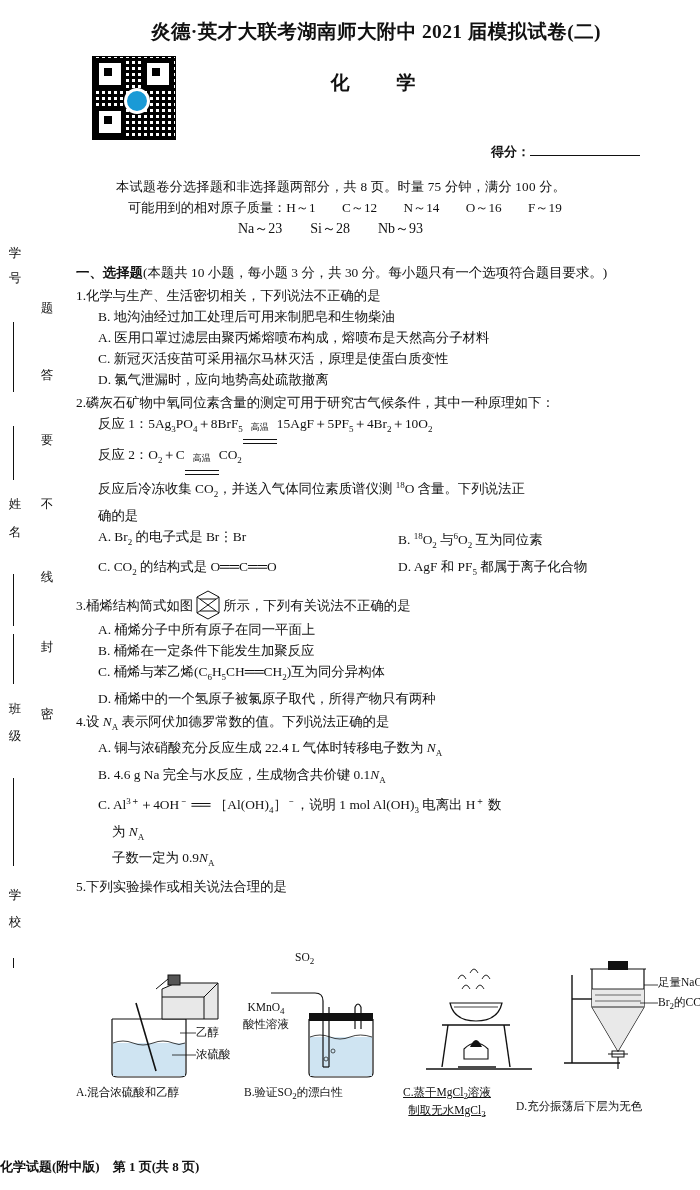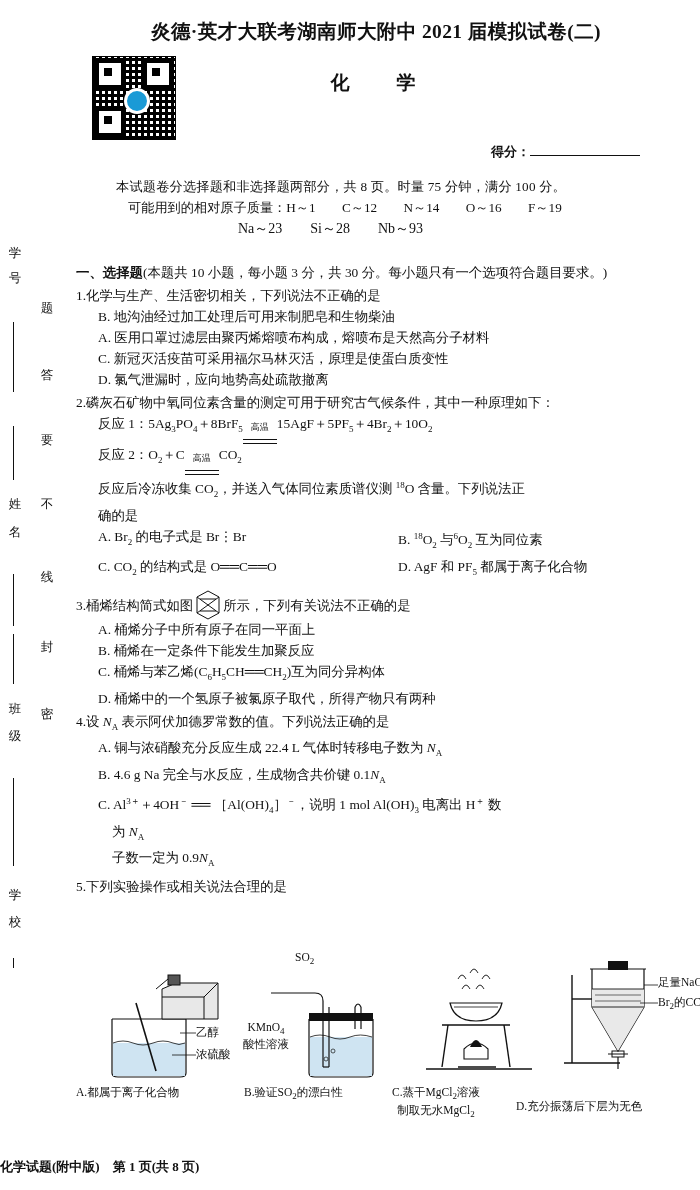--- a/index.html
+++ b/index.html
@@ -262,21 +262,21 @@
         <line x1="78" y1="44" x2="78" y2="104" stroke="#111" stroke-width="1.2"></line>
         <line x1="72" y1="104" x2="78" y2="104" stroke="#111" stroke-width="1.2"></line>
         <line x1="104" y1="44" x2="104" y2="66" stroke="#111" stroke-width="1.2"></line>
         <line x1="110" y1="44" x2="110" y2="66" stroke="#111" stroke-width="1.2"></line>
         <path d="M104 44 q3 -6 6 0" fill="none" stroke="#111" stroke-width="1.2"></path>
 
         <circle cx="75" cy="96" r="2" fill="none" stroke="#111" stroke-width="0.7"></circle>
         <circle cx="82" cy="88" r="2" fill="none" stroke="#111" stroke-width="0.7"></circle>
       </svg>
       <div class="cap" style="left:44px;top:-12px;">SO<sub>2</sub></div>
-      <div class="cap" style="left:-8px;top:38px;text-align:center;line-height:13px;margin-top:20px;">KMnO<sub>4</sub><br>酸性溶液</div>
+      <div class="cap" style="left:-8px;top:38px;text-align:center;line-height:13px;">KMnO<sub>4</sub><br>酸性溶液</div>
     </div>
 
     <div class="fig" style="left:330px;top:0;">
       <svg width="150" height="120" viewBox="0 0 150 120">
 
         <path d="M52 16 q4 -8 8 0 M64 10 q4 -8 8 0 M76 16 q4 -8 8 0" fill="none" stroke="#111" stroke-width="0.9"></path>
         <path d="M56 26 q4 -8 8 0 M70 26 q4 -8 8 0" fill="none" stroke="#111" stroke-width="0.9"></path>
 
         <path d="M44 40 L96 40 Q92 58 70 58 Q48 58 44 40 Z" fill="none" stroke="#111" stroke-width="1.2"></path>
         <path d="M48 44 L92 44" stroke="#111" stroke-width="0.8"></path>
@@ -314,23 +314,23 @@
         <line x1="72" y1="98" x2="72" y2="110" stroke="#111" stroke-width="1.2"></line>
         <line x1="62" y1="95" x2="82" y2="95" stroke="#111" stroke-width="1"></line>
 
         <line x1="98" y1="26" x2="112" y2="26" stroke="#111" stroke-width="0.8"></line>
         <line x1="94" y1="44" x2="112" y2="44" stroke="#111" stroke-width="0.8"></line>
       </svg>
       <div class="cap" style="left:112px;top:16px;">足量NaOH溶液</div>
       <div class="cap" style="left:112px;top:36px;">Br<sub>2</sub>的CCl溶液</div>
     </div>
 
-    <div class="cap" style="left:0px;top:122px;">A.都属于离子化合物</div>
+    <div class="cap" style="left:0px;top:122px;">A.混合浓硫酸和乙醇</div>
     <div class="cap" style="left:168px;top:122px;">B.验证SO<sub>2</sub>的漂白性</div>
-    <div class="cap" style="left:305px;top:122px;text-align:center;line-height:14px;width:110px;">C.蒸干MgCl<sub>2</sub>溶液<br>制取无水MgCl<sub>2</sub></div>
+    <div class="cap" style="left:316px;top:122px;text-align:center;line-height:14px;width:110px;text-decoration:underline;">C.蒸干MgCl<sub>2</sub>溶液<br>制取无水MgCl<sub>2</sub></div>
     <div class="cap" style="left:440px;top:136px;">D.充分振荡后下层为无色</div>
   </div>
 
   <div class="footer">
     <span>化学试题</span><span class="reg">(附中版)</span>　<span>第 1 页(共 8 页)</span>
   </div>
 
 </div>
 
 </body></html>

